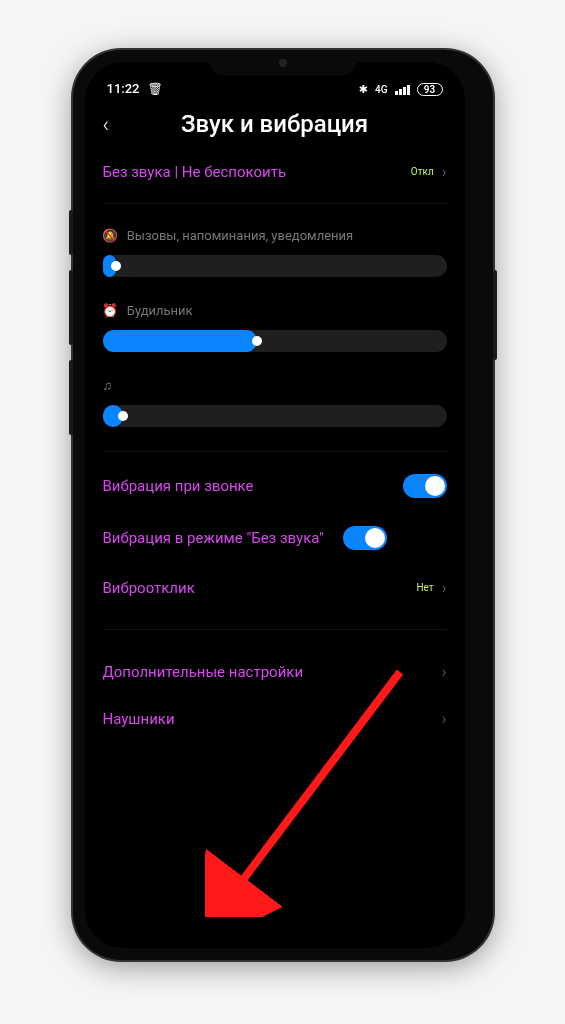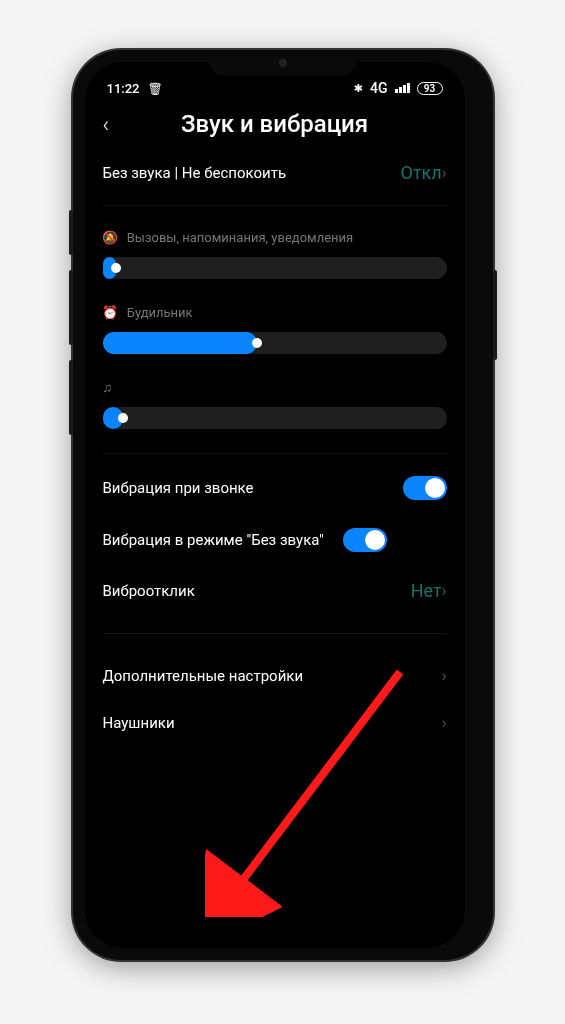--- a/index.html
+++ b/index.html
@@ -81,22 +81,22 @@
   .header {
     display:flex; align-items:center; padding: 14px 18px 10px 18px;
   }
   .back-btn { width:24px; font-size:22px; font-weight:300; color:#fff; }
   .title { flex:1; text-align:center; font-size:24px; font-weight:500; padding-right:24px;}
   .content { padding: 0 18px; }
   .row {
     display:flex; align-items:center; padding: 14px 0;
     font-size:15px;
   }
-  .row-main { flex:1; color:#ffffff; }
-  .row-sub { color:#0f766e; font-size:18px; }
+  .row-main { flex:1; color:#d946ef; }
+  .row-sub { color:#bef264; font-size:10px; margin-right:8px;}
   .chevron { color:#555; font-size:16px; }
   .slider-block { padding: 16px 0 10px 0; }
   .slider-label { display:flex; align-items:center; gap:8px; color:#777; font-size:13px; margin-bottom:12px;}
   .slider-label .ico { font-size:13px; color:#777; }
   .slider-track {
     height:22px; background:#1f1f1f; border-radius:11px; position:relative;
   }
   .slider-fill {
     position:absolute; left:0; top:0; bottom:0; background:#0a84ff; border-radius:11px;
   }
@@ -134,21 +134,21 @@
 
   <div class="screen">
 
     <div class="status-bar">
       <div class="status-left">
         <span>11:22</span>
         <span class="trash-icon">🗑</span>
       </div>
       <div class="status-right">
         <span>✱</span>
-        <span style="font-size:14px;">4G</span>
+        <span style="font-size:10px;">4G</span>
         <span class="signal-bars">
             <span></span>
             <span></span>
             <span></span>
             <span></span>
           </span>
         <span class="battery">
             <span>93</span>
           </span>
       </div>

